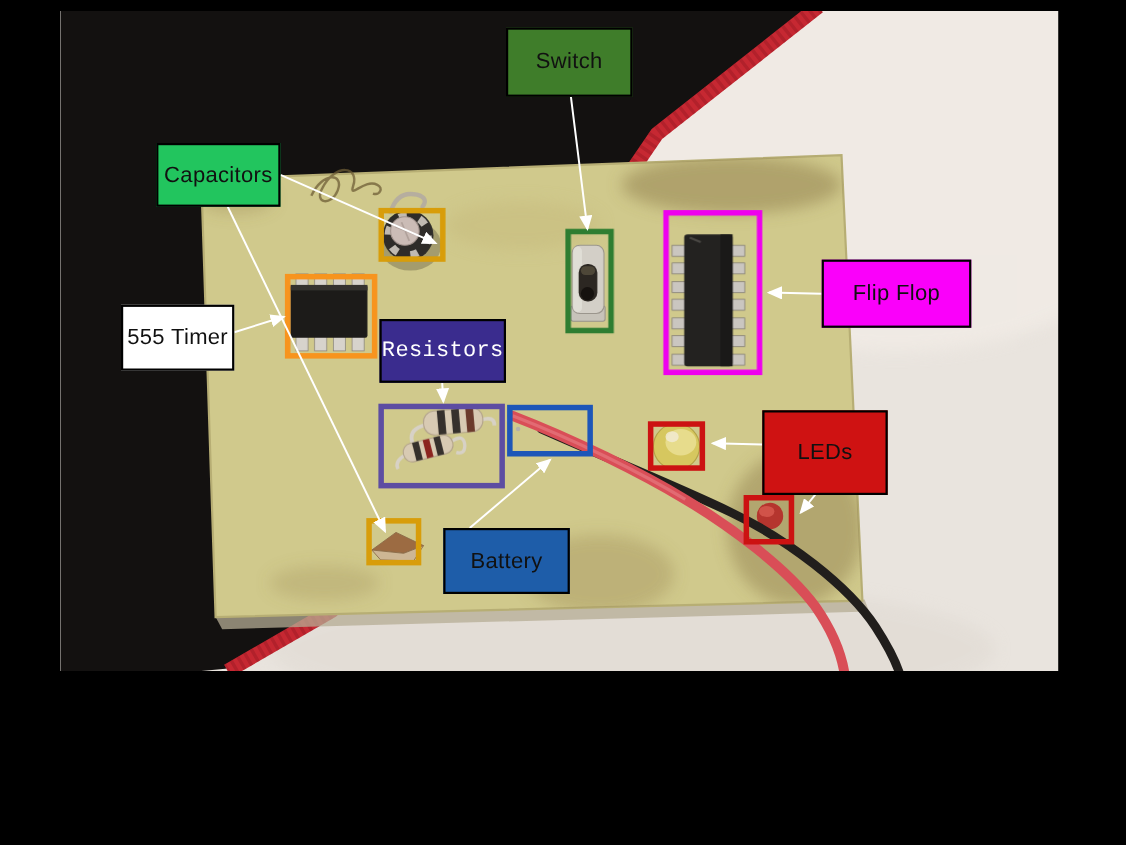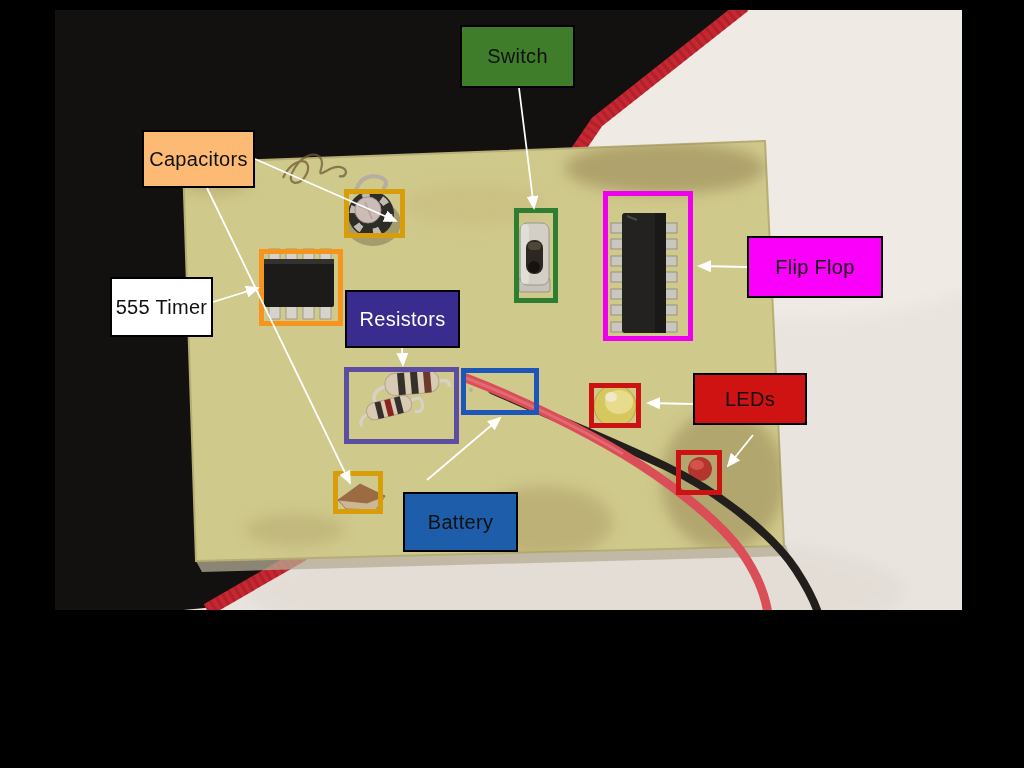--- a/index.html
+++ b/index.html
@@ -175,23 +175,23 @@
     <line x1="747" y1="267" x2="699" y2="266" marker-end="url(#ah)"></line>
     <line x1="402" y1="348" x2="403" y2="365" marker-end="url(#ah)"></line>
     <line x1="427" y1="480" x2="500" y2="418" marker-end="url(#ah)"></line>
     <line x1="693" y1="404" x2="648" y2="403" marker-end="url(#ah)"></line>
     <line x1="753" y1="435" x2="728" y2="466" marker-end="url(#ah)"></line>
   </g>
 </svg>
 
 <div class="label" style="left: 460px; top: 25px; width: 115px; height: 63px; background: rgb(63, 125, 42); color: rgb(17, 17, 17);">Switch</div>
 
-<div class="label" style="left: 142px; top: 130px; width: 113px; height: 58px; background: #fdba74; color: rgb(17, 17, 17);">Capacitors</div>
+<div class="label" style="left: 142px; top: 130px; width: 113px; height: 58px; background: #22c55e; color: rgb(17, 17, 17);">Capacitors</div>
 
 <div class="label" style="left: 110px; top: 277px; width: 103px; height: 60px; background: #ffffff; color: rgb(17, 17, 17);">555 Timer</div>
 
-<div class="label" style="left: 345px; top: 290px; width: 115px; height: 58px; background: rgb(58, 44, 142); color: rgb(255, 255, 255);">Resistors</div>
+<div class="label" style="left: 345px; top: 290px; width: 115px; height: 58px; background: rgb(58, 44, 142); color: rgb(255, 255, 255); font-family: Liberation Mono, monospace;">Resistors</div>
 
 <div class="label" style="left: 747px; top: 236px; width: 136px; height: 62px; background: rgb(250, 0, 250); color: rgb(17, 17, 17);">Flip Flop</div>
 
-<div class="label" style="left: 403px; top: 480px; width: 115px; height: 60px; background: rgb(30, 93, 169); color: rgb(17, 17, 17); margin-top: 12px;">Battery</div>
+<div class="label" style="left: 403px; top: 480px; width: 115px; height: 60px; background: rgb(30, 93, 169); color: rgb(17, 17, 17);">Battery</div>
 
-<div class="label" style="left: 693px; top: 373px; width: 114px; height: 52px; background: rgb(207, 18, 18); color: rgb(17, 17, 17);">LEDs</div>
+<div class="label" style="left: 693px; top: 373px; width: 114px; height: 77px; background: rgb(207, 18, 18); color: rgb(17, 17, 17);">LEDs</div>
 
 </body></html>

